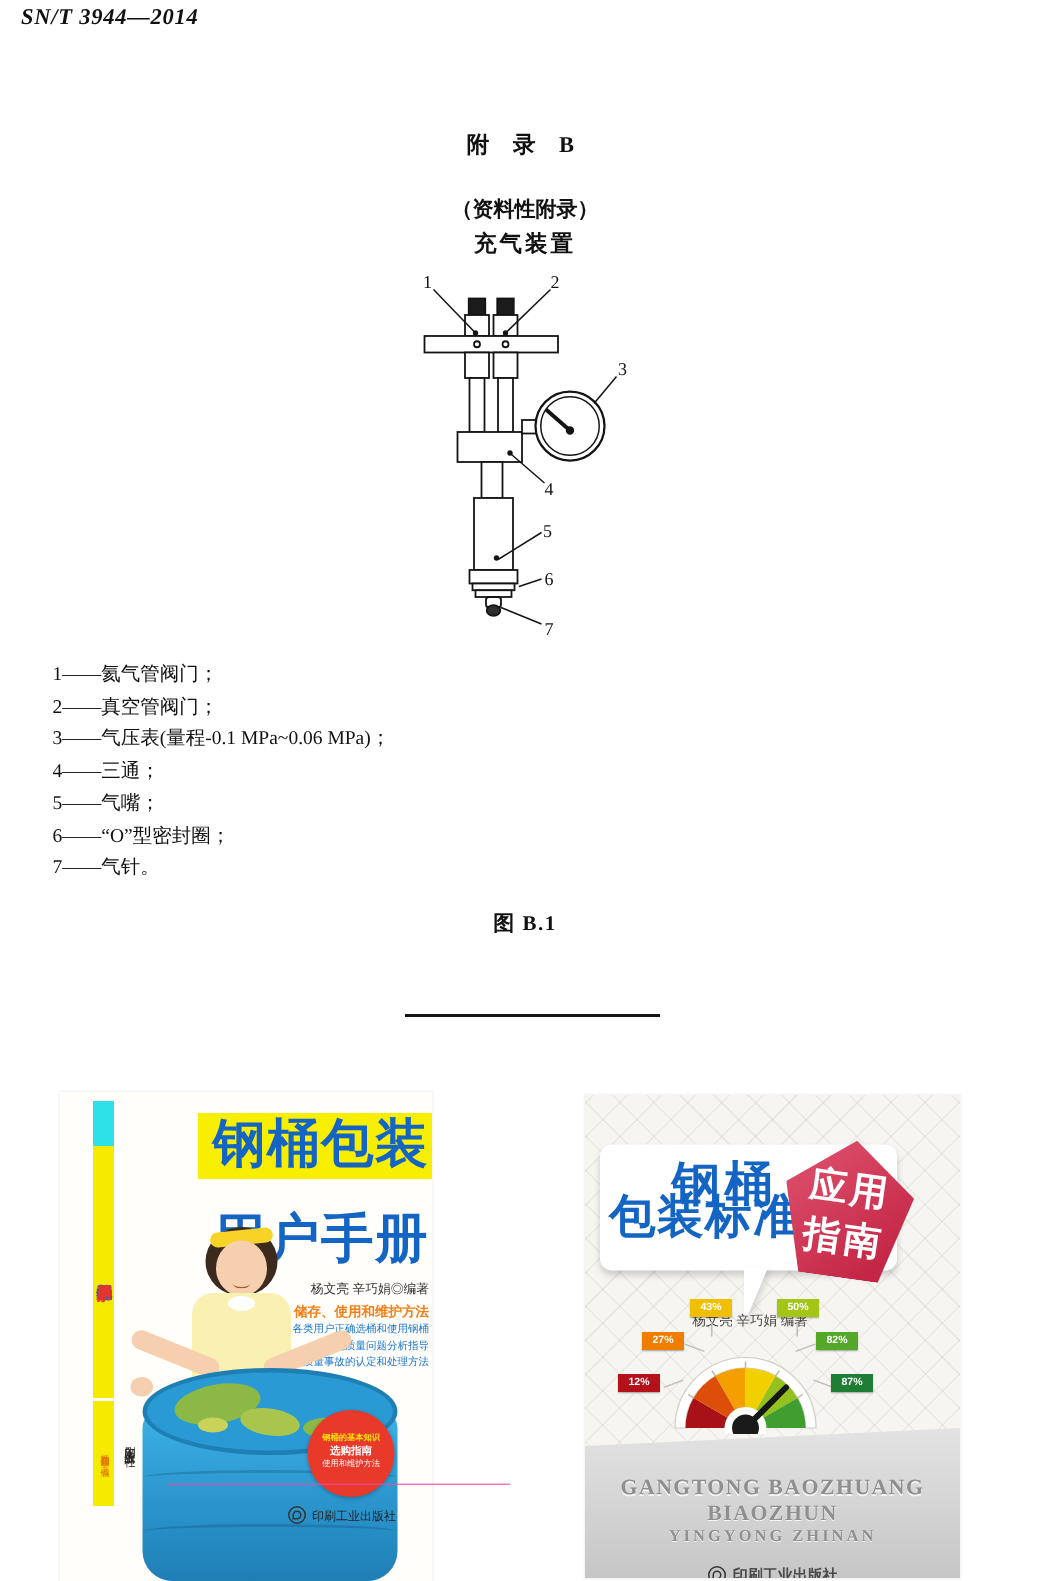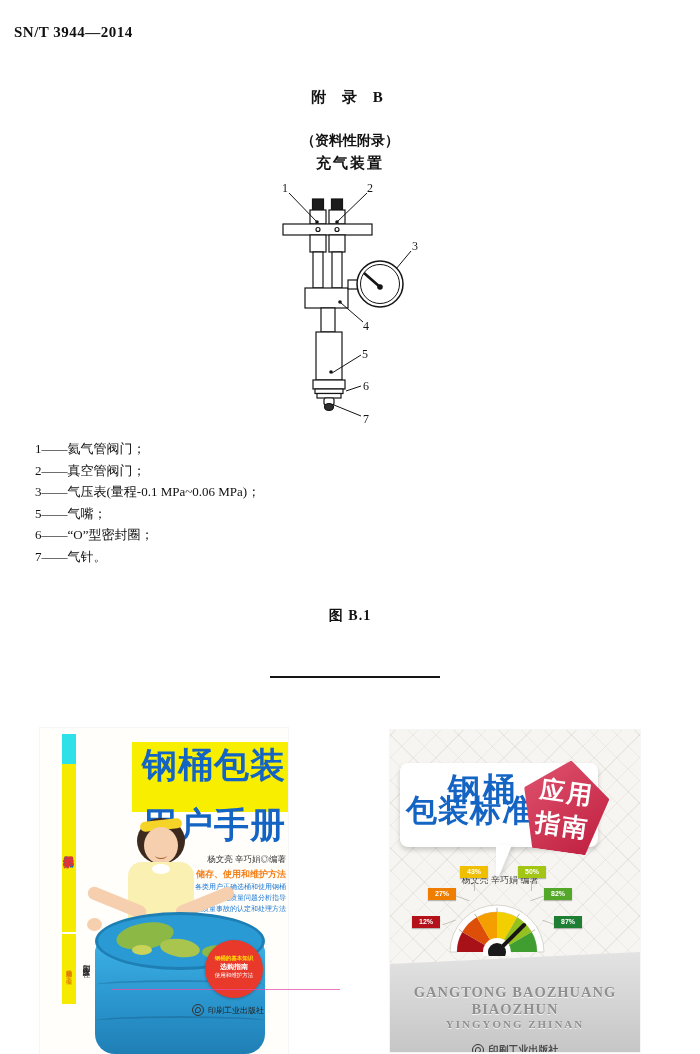--- a/index.html
+++ b/index.html
@@ -1,21 +1,21 @@
 <!DOCTYPE html>
 <html><head>
 <meta charset="utf-8">
 <style>
   html,body{margin:0;padding:0;background:#ffffff;}
   .page{position:relative;width:700px;height:1054px;background:#fff;overflow:hidden;
         font-family:"Liberation Serif",serif;color:#111;}
   .abs{position:absolute;}
 
   
-  .doc-header{left:14px;top:24px;font-size:15px;font-weight:bold;letter-spacing:.5px;}
+  .doc-header{left:14px;top:4px;font-size:15px;font-weight:bold;letter-spacing:.5px;font-style:italic;}
   .appendix{left:0;top:86px;width:700px;text-align:center;line-height:23px;}
   .appendix .t1{font-size:15px;font-weight:bold;letter-spacing:6px;}
   .appendix .t2{font-size:14px;font-weight:bold;margin-top:20px;}
   .appendix .t3{font-size:15px;font-weight:bold;letter-spacing:2px;}
   .legend{left:35px;top:438px;font-size:13px;line-height:21.5px;}
   .fig-caption{left:0;top:607px;width:700px;text-align:center;font-size:14px;font-weight:bold;letter-spacing:1px;}
   .divider{left:270px;top:676px;width:170px;border-top:2px solid #151515;}
 
   
   .book{box-shadow:0 0 0 1px rgba(0,0,0,0.04);}
@@ -29,22 +29,22 @@
   
   .spine-cyan{left:22px;top:6px;width:14px;height:30px;background:#2ee0e8;}
   .spine-yellow{left:22px;top:36px;width:14px;height:168px;background:#f5ea00;
     writing-mode:vertical-rl;text-align:center;font-size:10.5px;font-weight:bold;line-height:14px;}
   .spine-yellow .m{color:#1464c4;}
   .spine-yellow .s{color:#e43430;}
   .spine-authors{left:22px;top:206px;width:14px;height:70px;background:#f5ea00;
     writing-mode:vertical-rl;font-size:6px;color:#e07a00;line-height:14px;text-align:center;}
   .pub-vert{left:39px;top:230px;width:15px;height:100px;writing-mode:vertical-rl;
     font-size:7.5px;color:#222;line-height:15px;letter-spacing:1px;}
-  .title-band{left:92px;top:14px;width:156px;height:70px;background:#f8ee00;
-    display:flex;align-items:flex-start;justify-content:flex-end;}
+  .title-band{left:92px;top:14px;width:156px;height:44px;background:#f8ee00;
+    display:flex;align-items:flex-end;justify-content:flex-end;}
   .title-band span{font-size:35px;font-weight:bold;color:#1464c4;letter-spacing:1px;padding-right:2px;}
   .title2{left:92px;top:74px;width:156px;height:46px;text-align:right;}
   .title2 span{font-size:35px;font-weight:bold;color:#1464c4;letter-spacing:1px;padding-right:2px;}
   .authors-l{left:100px;top:126px;width:146px;text-align:right;font-size:8.5px;color:#333;}
   .tagline{left:96px;top:140px;width:150px;text-align:right;font-size:9px;font-weight:bold;color:#f57f17;}
   .bullets{left:96px;top:153px;width:150px;text-align:right;font-size:7px;color:#1976d2;line-height:11px;}
   .hair{left:97px;top:90px;width:48px;height:46px;background:#3c2a1e;border-radius:50%;}
   .hairband{left:100px;top:92px;width:42px;height:10px;background:#f5d327;border-radius:5px;transform:rotate(-6deg);}
   .face{left:104px;top:99px;width:34px;height:37px;background:#f6cfae;border-radius:50%;}
   .smile{left:115px;top:124px;width:12px;height:6px;border-bottom:1.5px solid #a05a2c;border-radius:50%;}
@@ -179,20 +179,21 @@
       <text x="107" y="186">5</text>
       <text x="108" y="218">6</text>
       <text x="108" y="251">7</text>
     </g>
   </svg>
 
   <div class="abs legend">
     <div>1——氦气管阀门；</div>
     <div>2——真空管阀门；</div>
     <div>3——气压表(量程-0.1 MPa~0.06 MPa)；</div>
+    <div>4——三通；</div>
     <div>5——气嘴；</div>
     <div>6——“O”型密封圈；</div>
     <div>7——气针。</div>
   </div>
 
   <div class="abs fig-caption">图 B.1</div>
   <div class="abs divider"></div>
 
   <div class="abs book book-left">
     <div class="abs spine-cyan"></div>

